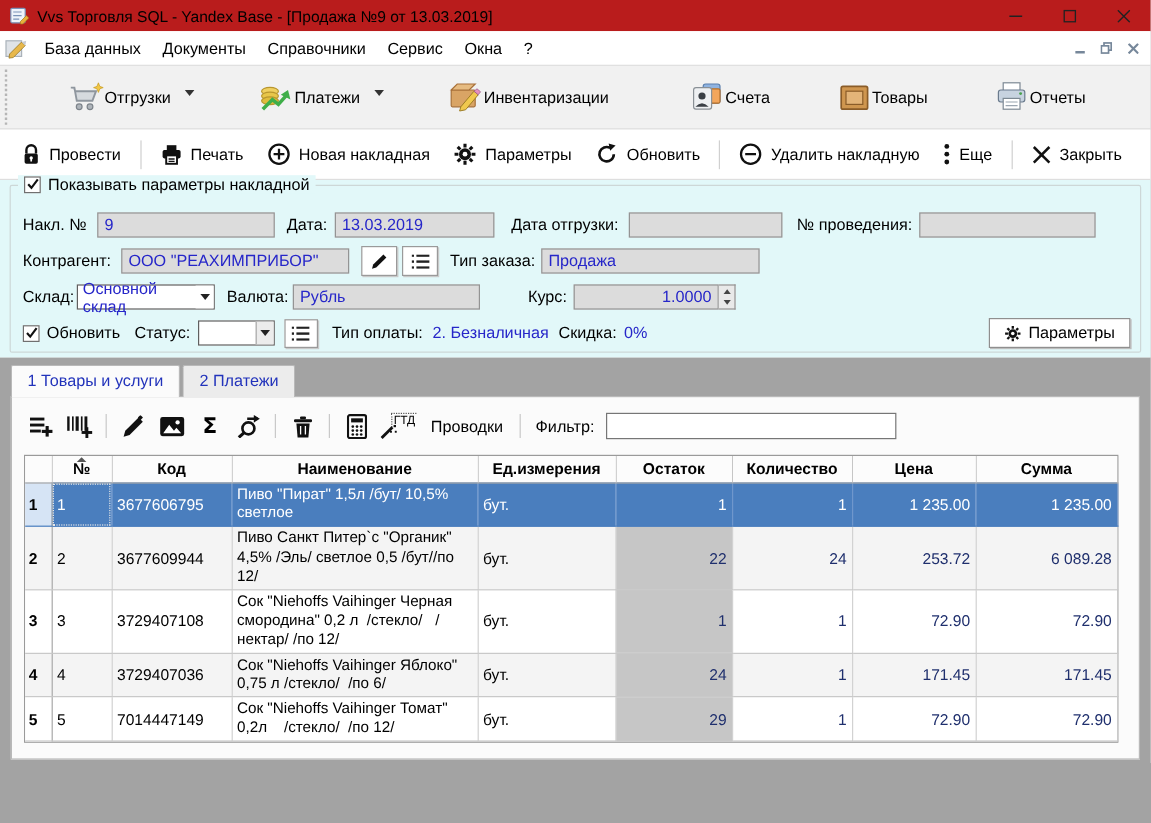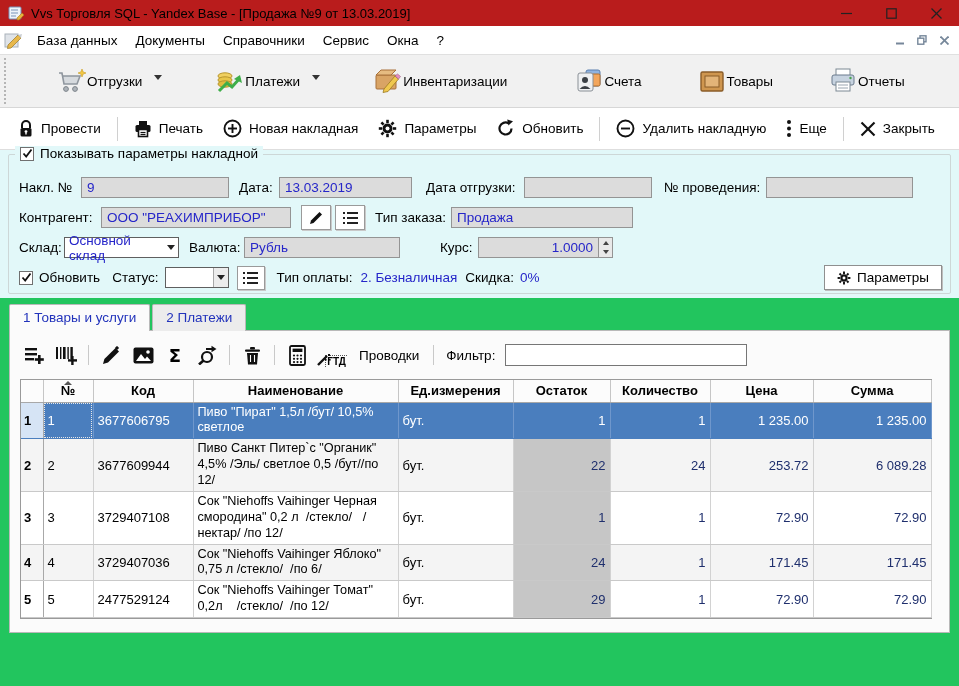--- a/index.html
+++ b/index.html
@@ -63,21 +63,21 @@
   .spin { width:14px; border:1px solid #949494; border-left:none; height:21px; display:flex;
           flex-direction:column; background:#e9e9e9; }
   .spin div { flex:1; display:flex; align-items:center; justify-content:center; }
   .tri-up-s { width:0;height:0;border-left:3px solid transparent;border-right:3px solid transparent;border-bottom:4px solid #444; }
   .tri-dn-s { width:0;height:0;border-left:3px solid transparent;border-right:3px solid transparent;border-top:4px solid #444; }
   .blue-val { color:#2626c9; font-size:13.5px; }
   .params-btn { margin-left:auto; display:flex; align-items:center; gap:6px; background:#fff;
                 border:1px solid #8f8f8f; box-shadow:1px 1px 0 #bdbdbd; padding:4px 12px; font-size:13.5px; }
 
   
-  .workarea { background:#22c55e; height:388px; padding:6px 9px 0 9px; position:relative; }
+  .workarea { background:#a3a3a3; height:388px; padding:6px 9px 0 9px; position:relative; }
   .tabstrip { display:flex; height:27px; }
   .tab { padding:5px 13px 4px 13px; font-size:13.5px; color:#2233bb; border:1px solid #b9b9b9;
          border-bottom:none; background:#ececec; margin-right:2px; border-radius:2px 2px 0 0; }
   .tab.active { background:#fbfbfb; position:relative; z-index:2; }
   .panel { background:#fbfbfb; border:1px solid #b9b9b9; height:303px; margin-top:-1px; padding:8px 10px 0 10px; }
 
   .grid-toolbar { display:flex; align-items:center; height:32px; gap:4px; }
   .gt-btn { width:28px; height:26px; display:flex; align-items:center; justify-content:center; }
   .gt-sep { width:1px; height:20px; background:#c9c9c9; margin:0 4px; }
   .gt-text { font-size:13.5px; padding:0 6px; }
@@ -592,21 +592,21 @@
                   <circle cx="12" cy="13.8" r="1.1"></circle>
                   <circle cx="5" cy="17.1" r="1.1"></circle>
                   <circle cx="8.5" cy="17.1" r="1.1"></circle>
                   <circle cx="12" cy="17.1" r="1.1"></circle>
                 </g>
               </svg>
             </span>
         </div>
         <div class="gt-btn" style="width:34px">
           <span style="position:relative; display:block; width:30px; height:22px;">
-            <span style="position:absolute; top:11px; right:0; font-size:10px; font-weight:bold; border-top:1px dotted #555; border-left:1px dotted #555; padding:0 1px;">ГТД</span>
+            <span style="position:absolute; top:0; right:0; font-size:10px; font-weight:normal; border-top:1px dotted #555; border-left:1px dotted #555; padding:0 1px;">ГТД</span>
             <svg width="14" height="12" viewBox="0 0 14 12" style="position:absolute; left:0; bottom:0;">
                 <line x1="1" y1="11" x2="10" y2="2" stroke="#111" stroke-width="2.4"></line>
                 <g fill="#111">
                   <rect x="11" y="0" width="2" height="2"></rect>
                   <rect x="8" y="5" width="1.6" height="1.6"></rect>
                   <rect x="12" y="5" width="1.6" height="1.6"></rect>
                 </g>
               </svg>
           </span>
         </div>
@@ -683,21 +683,21 @@
                 <td class="c-name">Сок "Niehoffs Vaihinger Яблоко" 0,75 л /стекло/  /по 6/</td>
                 <td class="c-unit">бут.</td>
                 <td class="c-stock num">24</td>
                 <td class="c-qty num">1</td>
                 <td class="c-price num">171.45</td>
                 <td class="c-sum num">171.45</td>
               </tr>
               <tr>
                 <td class="gutter">5</td>
                 <td class="c-num">5</td>
-                <td class="c-code">2477529124</td>
+                <td class="c-code">7014447149</td>
                 <td class="c-name">Сок "Niehoffs Vaihinger Томат" 0,2л    /стекло/  /по 12/</td>
                 <td class="c-unit">бут.</td>
                 <td class="c-stock num">29</td>
                 <td class="c-qty num">1</td>
                 <td class="c-price num">72.90</td>
                 <td class="c-sum num">72.90</td>
               </tr>
             </tbody>
         </table>
       </div>

